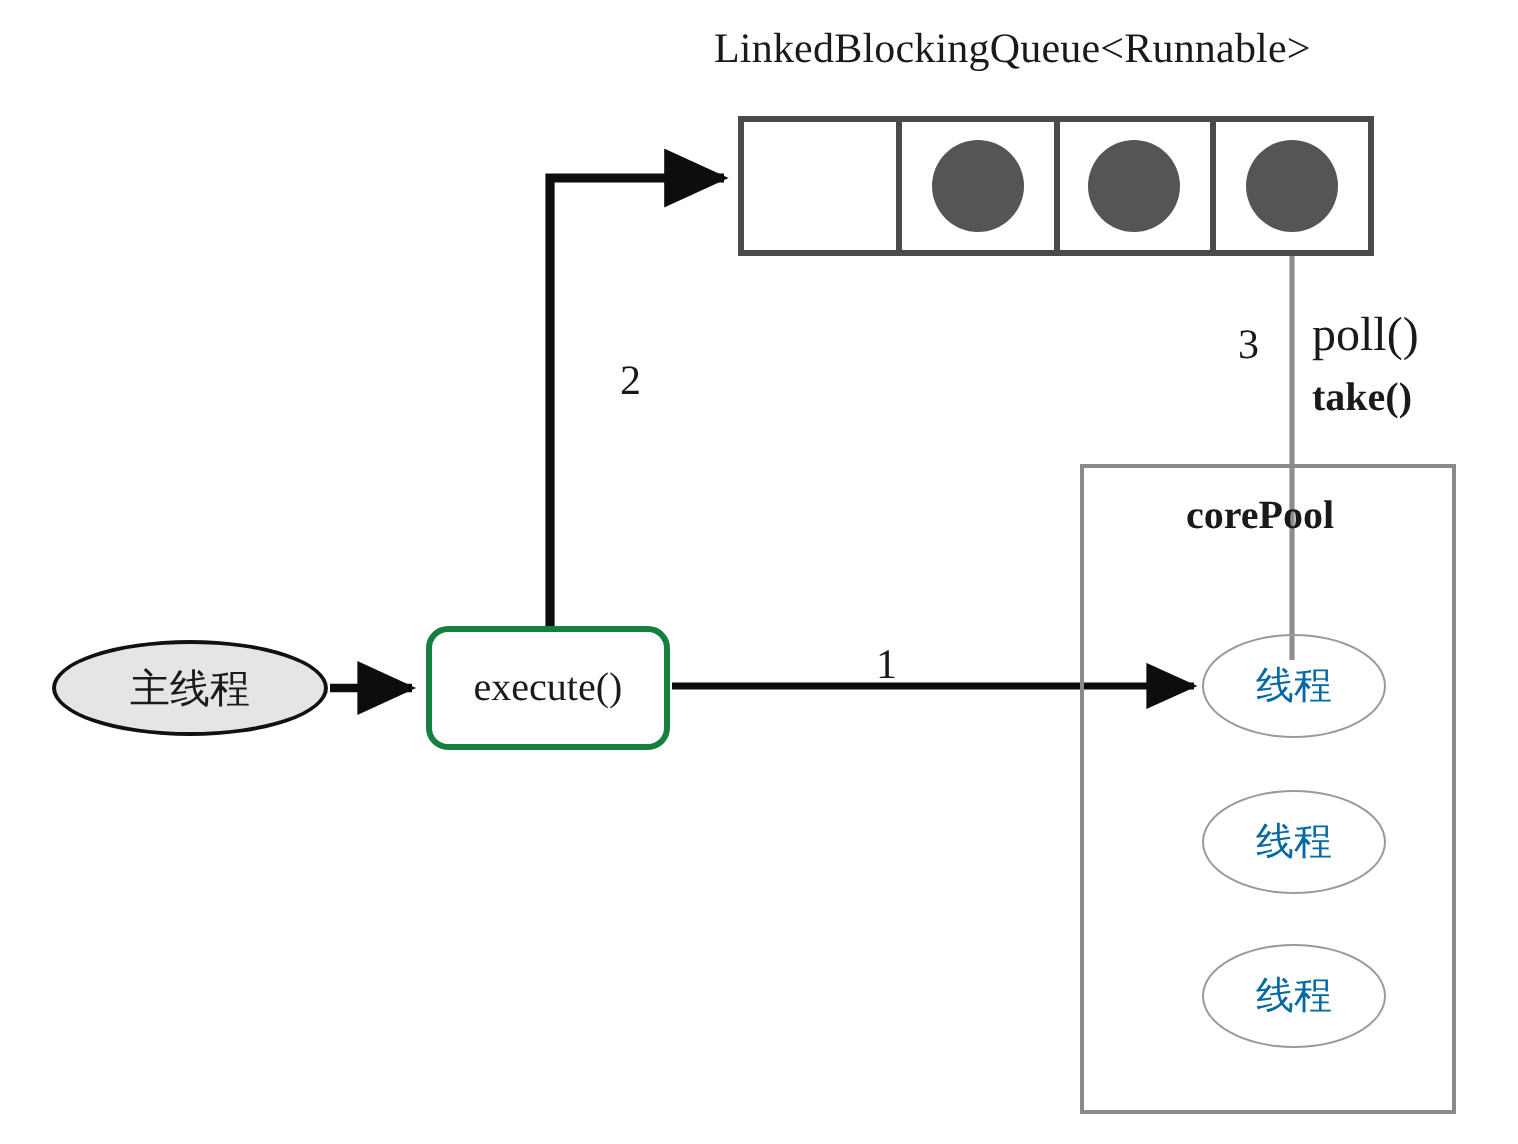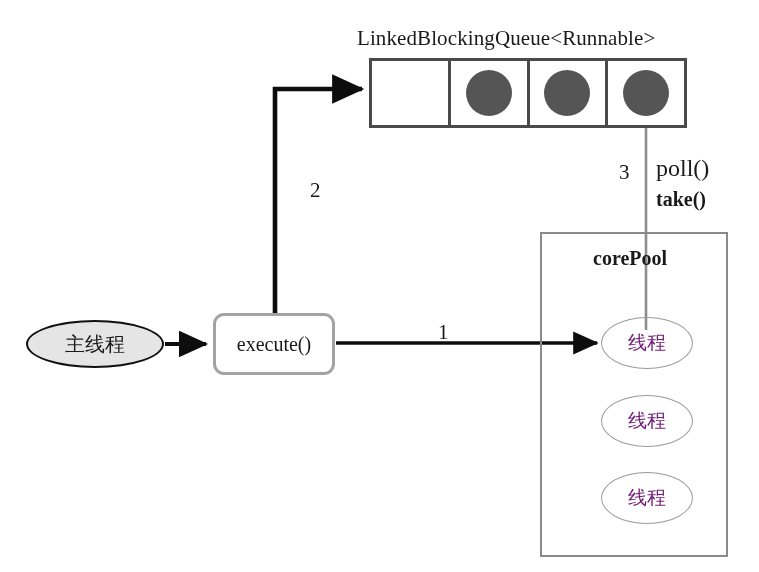--- a/index.html
+++ b/index.html
@@ -23,21 +23,21 @@
     height: 572px;
   }
   .lbl {
     position: absolute;
     white-space: nowrap;
     line-height: 1;
   }
   
   .queue-title {
     left: 357px;
-    top: 28px;
+    top: 14px;
     font-size: 21px;
     letter-spacing: 0.1px;
   }
   
   .queue-box {
     position: absolute;
     left: 369px;
     top: 58px;
     width: 318px;
     height: 70px;
@@ -83,21 +83,21 @@
     position: absolute;
     width: 92px;
     height: 52px;
     border: 1.6px solid #9a9a9a;
     border-radius: 50%;
     box-sizing: border-box;
     display: flex;
     align-items: center;
     justify-content: center;
     font-size: 19px;
-    color: #701a75;
+    color: #0369a1;
     background: transparent;
   }
   .thread-1 { left: 601px; top: 317px; }
   .thread-2 { left: 601px; top: 395px; }
   .thread-3 { left: 601px; top: 472px; }
   
   .main-ell {
     position: absolute;
     left: 26px;
     top: 320px;
@@ -112,21 +112,21 @@
     font-size: 20px;
     background: #e5e5e5;
   }
   
   .execute-box {
     position: absolute;
     left: 213px;
     top: 313px;
     width: 122px;
     height: 62px;
-    border: 3px solid #a3a3a3;
+    border: 3px solid #15803d;
     border-radius: 11px;
     box-sizing: border-box;
     display: flex;
     align-items: center;
     justify-content: center;
     font-size: 20px;
     background: #fff;
   }
   
   .lbl-2 { left: 310px; top: 180px; font-size: 21px; }

